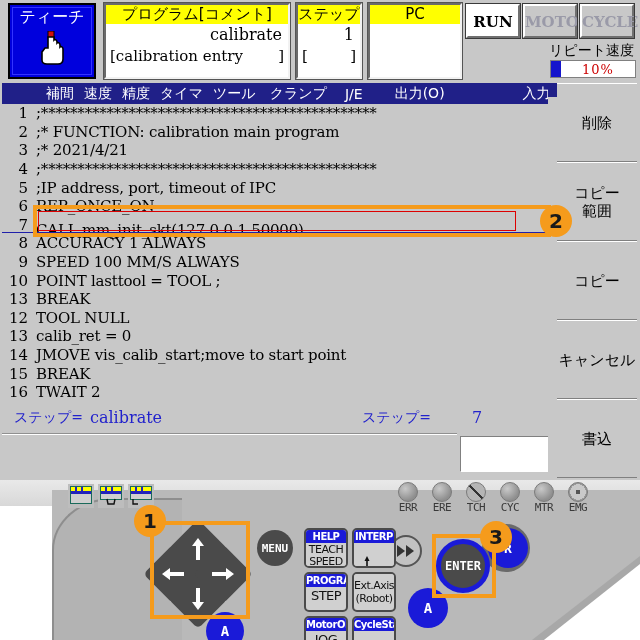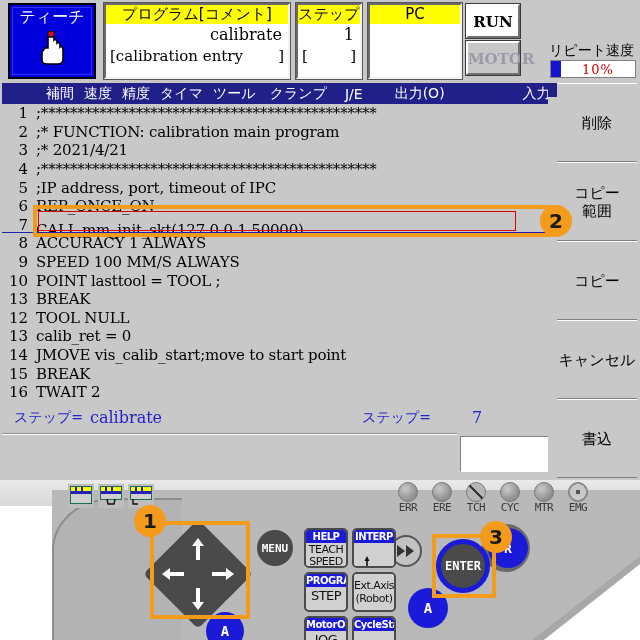--- a/index.html
+++ b/index.html
@@ -50,21 +50,21 @@
   .field-val2 {
     font-family: "DejaVu Serif", serif; font-size: 15px; text-align: left;
     padding-left: 4px; padding-right: 4px; line-height: 20px; color: #000;
     display: flex; justify-content: space-between;
   }
 
   #prog-box  { left: 104px; top: 3px; width: 186px; height: 76px; }
   #step-box  { left: 296px; top: 3px; width: 66px;  height: 76px; }
   #pc-box    { left: 368px; top: 3px; width: 94px;  height: 76px; }
 
-  .status-btns { position: absolute; left: 466px; top: 4px; display: flex; gap: 3px; flex-direction: column; }
+  .status-btns { position: absolute; left: 466px; top: 4px; display: flex; gap: 3px; }
   .sbtn {
     width: 54px; height: 34px; line-height: 32px; text-align: center;
     font-family: "DejaVu Serif", serif; font-weight: bold; font-size: 15px;
     border-top: 2px solid #ffffff; border-left: 2px solid #ffffff;
     border-right: 2px solid #707070; border-bottom: 2px solid #707070;
     outline: 1px solid #3a3a3a;
   }
   .sbtn.on  { background: #ffffff; color: #000000; }
   .sbtn.off { background: #c8c8c8; color: #9a9aa8; }
 
@@ -302,20 +302,21 @@
       </div>
 
       <div class="field-box" id="pc-box">
         <div class="field-title">PC</div>
         <div class="field-val"></div>
       </div>
 
       <div class="status-btns">
         <div class="sbtn on">RUN</div>
         <div class="sbtn off">MOTOR</div>
+        <div class="sbtn off">CYCLE</div>
       </div>
 
       <div class="repeat-label">リピート速度</div>
       <div class="repeat-bar">
         <div class="repeat-fill"></div>
         <div class="repeat-pct">10%</div>
       </div>
     </div>
 
     <div class="menubar">

